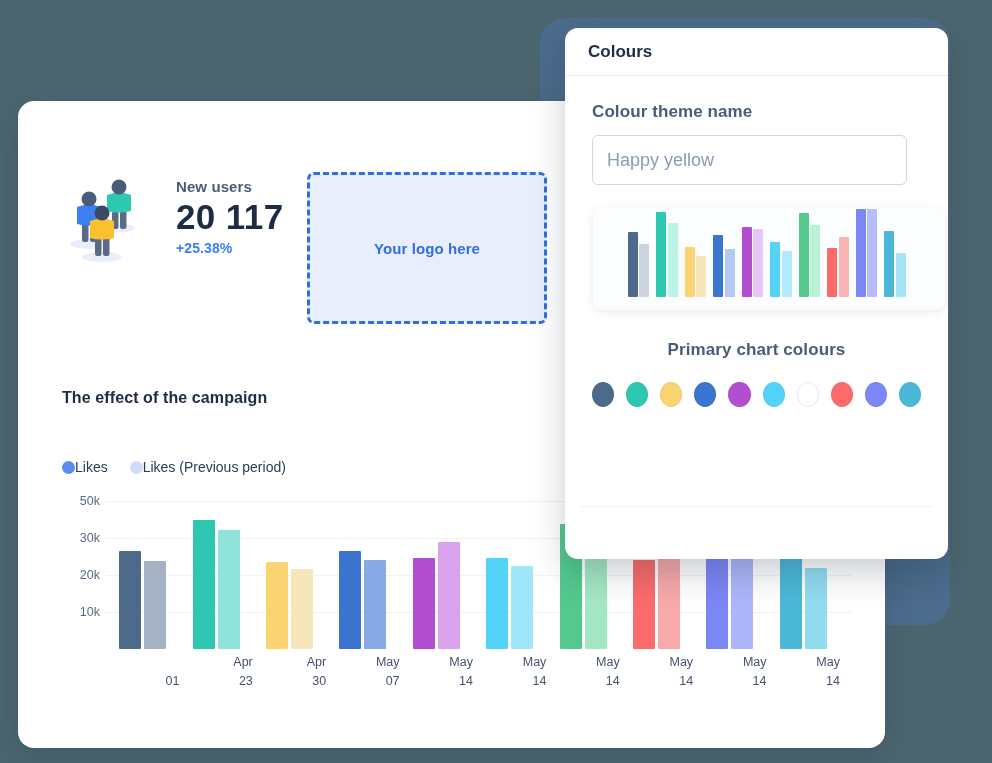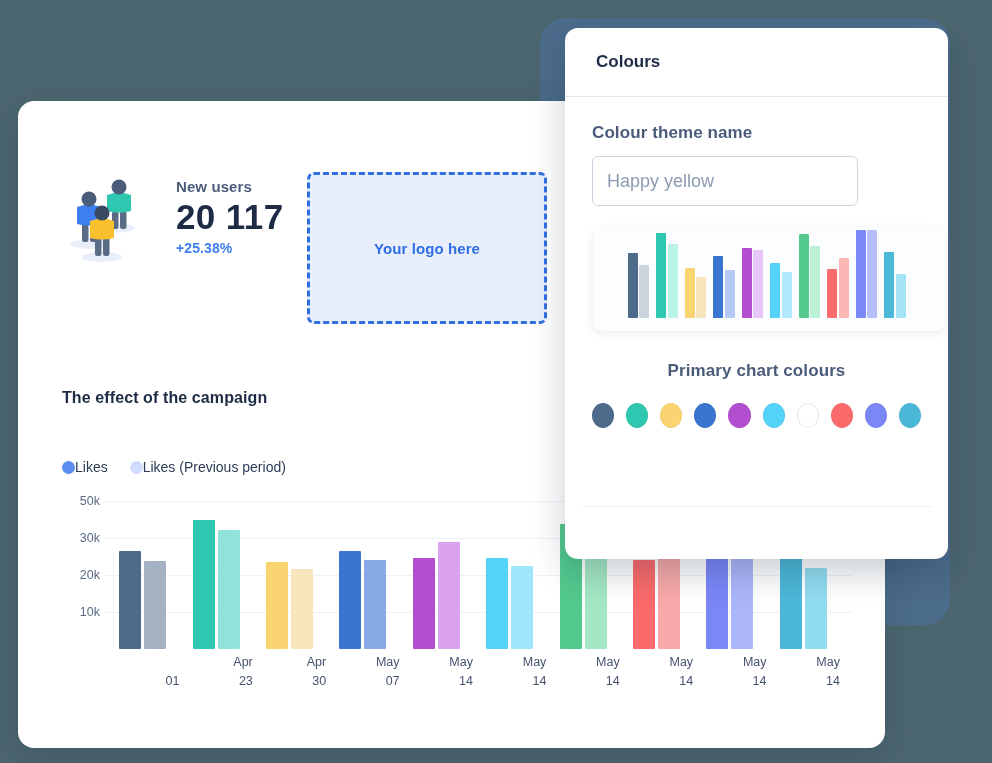--- a/index.html
+++ b/index.html
@@ -116,31 +116,31 @@
   .colours-dialog {
     position: absolute;
     left: 565px; top: 28px;
     width: 383px; height: 531px;
     background: #ffffff;
     border-radius: 13px;
     box-shadow: 0 14px 34px rgba(15,30,50,.22);
     overflow: hidden;
   }
   .dlg-header {
-    height: 69px; border-bottom: 1px solid #e6ebf1;
-    display: flex; align-items: center; padding: 0 31px;
+    height: 48px; border-bottom: 1px solid #e6ebf1;
+    display: flex; align-items: center; padding: 0 23px;
   }
   .dlg-header h2 { font-size: 17px; font-weight: bold; color: #1d2b45; }
   .dlg-body { padding: 26px 27px 0 27px; }
   .field-label {
     font-size: 17px; font-weight: bold; color: #4a5c7a;
     margin-bottom: 13px; letter-spacing: .1px;
   }
   .text-input {
-    width: 266px; height: 50px;
+    width: 315px; height: 50px;
     border: 1px solid #ccd6e2; border-radius: 6px;
     background: #fff; padding: 0 14px;
     font-family: "Liberation Sans", sans-serif;
     font-size: 18px; color: #737373;
   }
   .text-input::placeholder { color: #8b9bb2; }
 
   .preview-card {
     margin-top: 22px;
     width: 352px; height: 103px;

